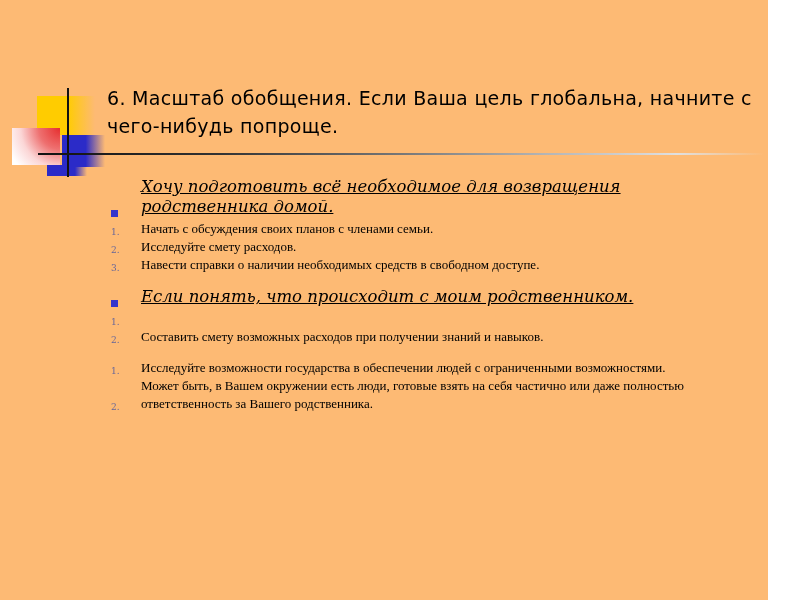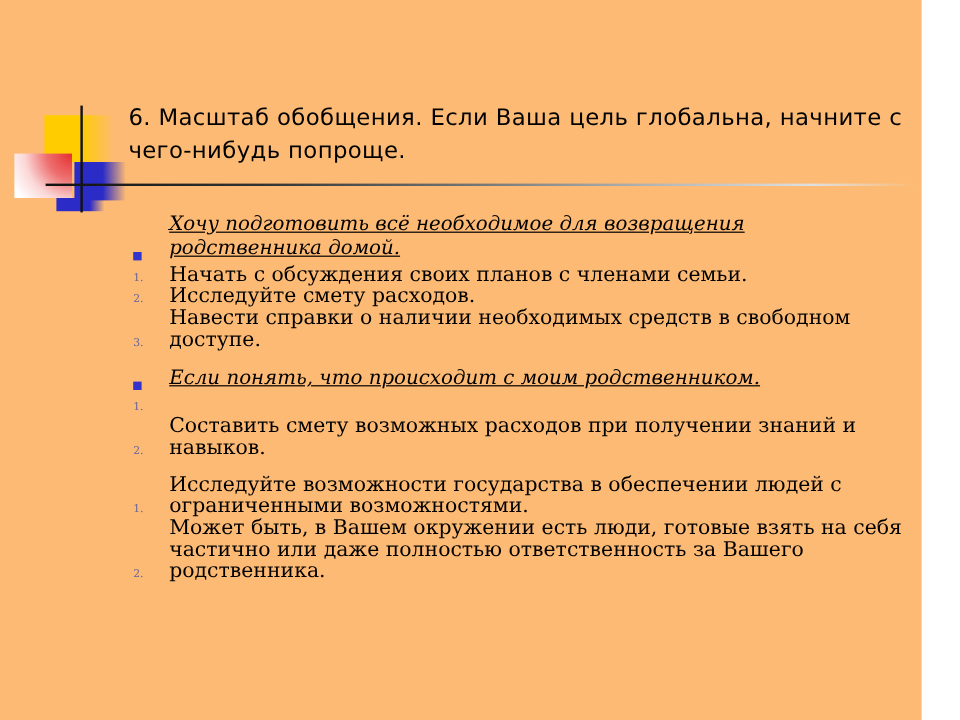--- a/index.html
+++ b/index.html
@@ -62,22 +62,23 @@
     padding-top: 6px; color: #666699;
     font-family: "DejaVu Serif", serif;
   }
   .hdr {
     font-style: italic;
     font-size: 16.5px; line-height: 20px;
     text-decoration: underline;
     max-width: 555px;
   }
   .item {
-    font-size: 17px; line-height: 18px;
+    font-size: 13px; line-height: 18px;
     max-width: 630px;
+    font-family: Liberation Serif, serif;
   }
 </style>
 </head>
 <body>
 
 <div class="slide">
 
   <div class="deco-yellow"></div>
   <div class="deco-red"></div>
   <div class="deco-blue"></div>

